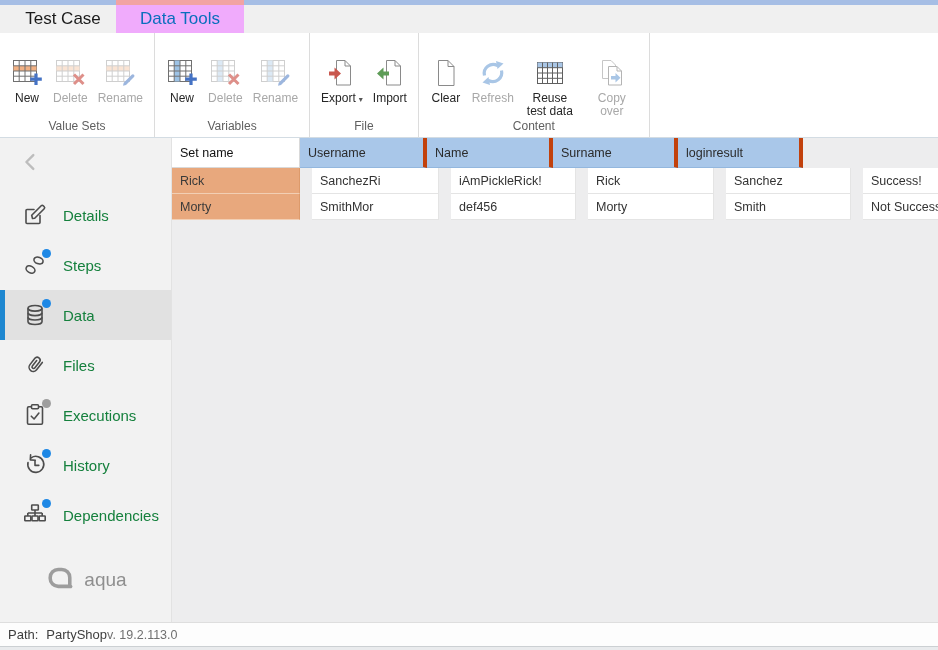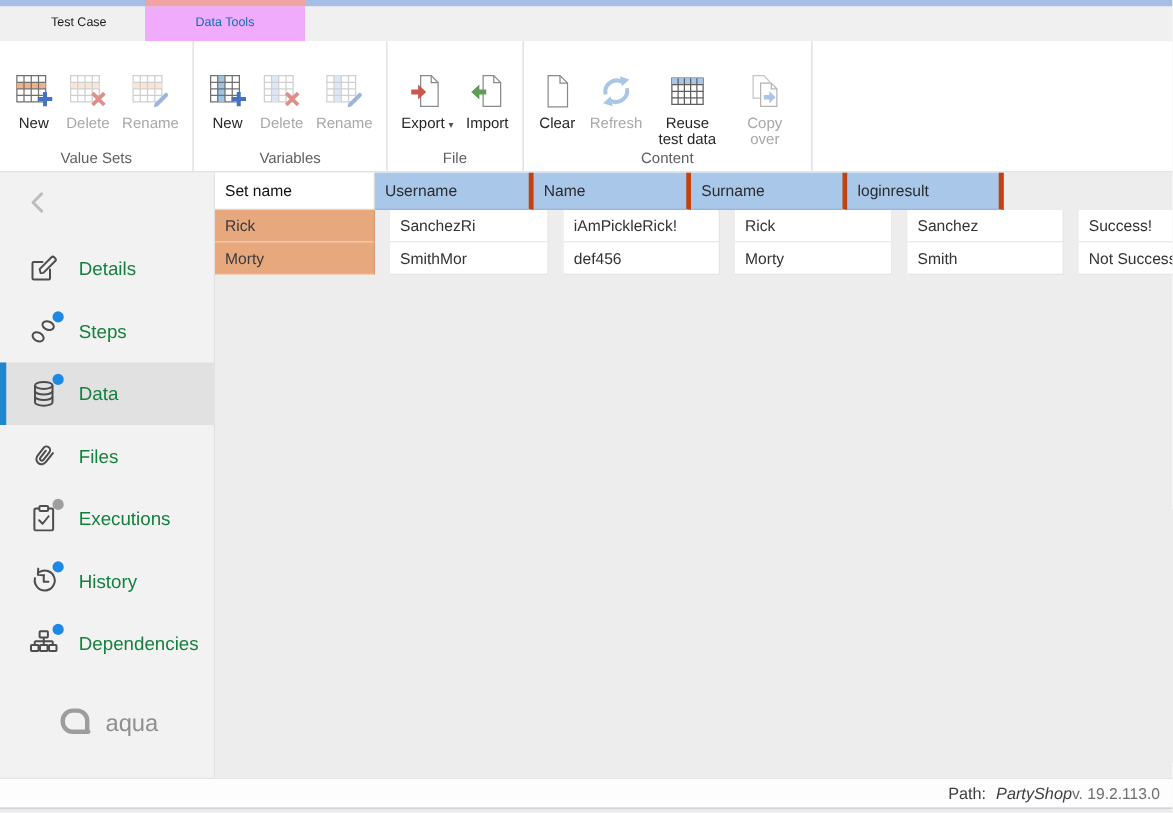--- a/index.html
+++ b/index.html
@@ -6,21 +6,21 @@
   html,body { width:938px; height:650px; overflow:hidden; }
   body { font-family:"Liberation Sans","DejaVu Sans",sans-serif; background:#fff; color:#222; }
   .app { width:938px; height:650px; display:flex; flex-direction:column; position:relative; background:#fff; }
 
   
   .top-strip { height:5px; background:#A6BEE5; position:relative; flex:0 0 auto; }
   .top-strip .pink { position:absolute; left:116px; top:0; width:128px; height:5px; background:#F2A3A3; }
 
   
   .tab-bar { height:28px; background:#f0f0f0; display:flex; flex:0 0 auto; }
-  .tab { height:28px; line-height:28px; text-align:center; font-size:10px; color:#1b1b1b; }
+  .tab { height:28px; line-height:28px; text-align:center; font-size:17px; color:#1b1b1b; }
   .tab.active { background:#f0abfc; color:#0a6ebd; }
 
   
   .ribbon { height:105px; background:#fff; display:flex; align-items:stretch; border-bottom:1px solid #d3dce3; flex:0 0 auto; }
   .rgroup { position:relative; border-right:1px solid #dcdcdc; padding:0 6px; }
   .rbuttons { display:flex; align-items:flex-start; padding-top:22px; }
   .rbtn { display:flex; flex-direction:column; align-items:center; padding:2px 5px 0 5px; min-width:42px; max-width:62px; }
   .rbtn .ricon { width:32px; height:32px; flex:0 0 auto; }
   .rbtn .rlabel { margin-top:3px; font-size:12px; line-height:13px; text-align:center; color:#262626; white-space:normal; }
   .rbtn.disabled .rlabel { color:#a8a8a8; }
@@ -41,23 +41,23 @@
   .main { flex:1 1 auto; background:#ededee; position:relative; }
   .dtable { position:absolute; left:0; top:0; }
   .trow { display:flex; }
   .th, .td, .td-set { display:flex; align-items:center; padding-left:8px; font-size:12.5px; overflow:hidden; white-space:nowrap; }
   .th { height:30px; background:#A9C7E9; color:#2b2b2b; border-right:4px solid #c2410c; border-bottom:1px solid #93b7de; }
   .th.plain { background:#fff; color:#111; border-right:1px solid #d9d9d9; border-bottom:1px solid #d9d9d9; }
   .td-set { height:26px; background:#E8A87D; color:#3a3a3a; border-right:1px solid #dd9a6b; border-bottom:1px solid #f2cfb4; }
   .td { height:26px; background:#fff; color:#333; border-right:1px solid #e4e4e4; border-bottom:1px solid #e4e4e4;margin-left:12px; }
 
   
-  .status-bar { height:24px; flex:0 0 auto; background:#fdfdfd; border-top:1px solid #dedede; display:flex; align-items:center; justify-content:flex-end; padding:0 10px 0 8px; }
+  .status-bar { height:24px; flex:0 0 auto; background:#fdfdfd; border-top:1px solid #dedede; display:flex; align-items:center; justify-content:flex-start; padding:0 10px 0 8px; }
   .path { display:flex; align-items:center; font-size:13px; color:#3d3d3d; }
-  .path .pv { margin-left:8px;font-style:italic; }
+  .path .pv { margin-left:8px; }
   .version { font-size:12.5px; color:#6f6f6f; }
 
   .bottom-strip { height:4px; flex:0 0 auto; background:#e9ebed; border-top:1px solid #ccd0d3; }
 </style>
 </head>
 <body>
 
 <div class="app">
 
   <div class="top-strip">

